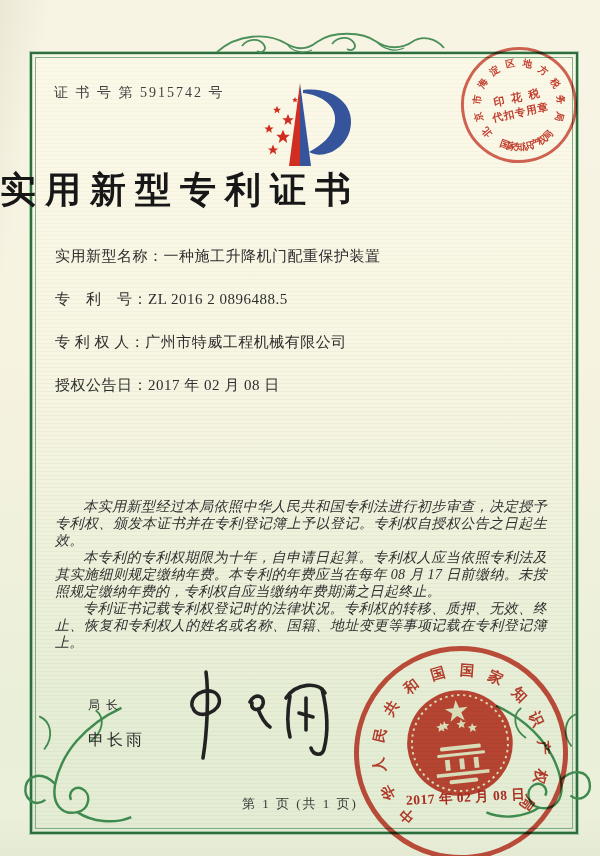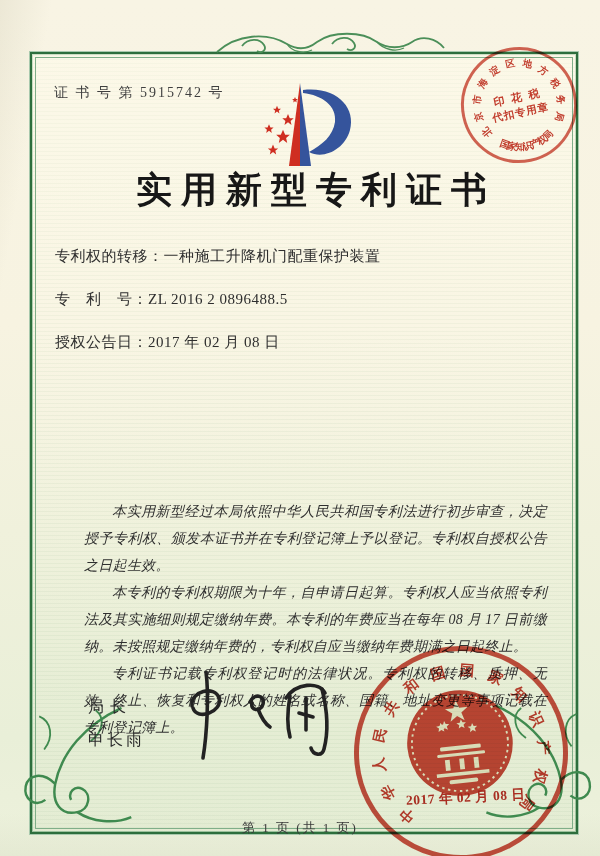--- a/index.html
+++ b/index.html
@@ -16,31 +16,31 @@
   .frame{position:absolute;left:30px;top:52px;width:544px;height:778px;
     border:2px solid #2d6e3c;box-shadow:0 0 0 1px #8db894 inset, 0 0 0 1px #a8c9ad;}
   .frame-inner{position:absolute;inset:3px;border:1px solid #7fae88;}
   .texture{position:absolute;inset:0;
     background:repeating-linear-gradient(0deg,rgba(120,165,120,.10) 0 1px,rgba(0,0,0,0) 1px 4px);}
   .tint{position:absolute;inset:0;background:linear-gradient(180deg,rgba(255,252,235,.55) 0%,rgba(255,252,235,.2) 45%,rgba(205,225,190,.25) 100%);}
   
   .orn{position:absolute;pointer-events:none;}
   
   .cert-no{position:absolute;left:54px;top:84px;font-size:14px;letter-spacing:2px;color:#3f3f3f;}
-  .title{position:absolute;left:0;top:166px;width:496px;text-align:right;
+  .title{position:absolute;left:0;top:166px;width:496px;text-align:left;
     font-size:36px;font-weight:bold;letter-spacing:9px;color:#171717;}
   .fields{position:absolute;left:55px;top:246px;width:500px;}
   .field-row{font-size:15px;line-height:20px;margin-bottom:23px;color:#2e2e2e;letter-spacing:.5px;white-space:nowrap;}
   .paras{position:absolute;left:55px;top:498px;width:492px;}
-  .para{font-size:14px;line-height:27px;text-indent:2em;text-align:justify;
-    color:#2f2f2f;font-style:italic;letter-spacing:.3px;margin-left:29px;}
-  .signer-title{position:absolute;left:88px;top:697px;font-size:16px;letter-spacing:6px;color:#2b2b2b;}
+  .para{font-size:14px;line-height:17px;text-indent:2em;text-align:justify;
+    color:#2f2f2f;font-style:italic;letter-spacing:.3px;}
+  .signer-title{position:absolute;left:88px;top:697px;font-size:12px;letter-spacing:6px;color:#2b2b2b;}
   .signer-name{position:absolute;left:88px;top:730px;font-size:16px;letter-spacing:3px;color:#2b2b2b;}
   .footer-page{position:absolute;left:0;top:795px;width:600px;text-align:center;
-    font-size:13px;letter-spacing:2px;color:#3a3a3a;margin-top:24px;}
+    font-size:13px;letter-spacing:2px;color:#3a3a3a;}
   
   .seal{position:absolute;border-radius:50%;mix-blend-mode:multiply;}
   .seal-office{left:354px;top:646px;width:204px;height:204px;border:5px solid rgba(198,57,42,.88);
     transform:rotate(-6deg);}
   .seal-tax{left:461px;top:47px;width:110px;height:110px;border:3px solid rgba(200,62,46,.8);
     transform:rotate(-12deg);}
   .ring{position:absolute;inset:0;}
   .ring span{position:absolute;left:50%;top:50%;width:18px;height:18px;margin:-9px;
     text-align:center;line-height:18px;font-weight:bold;color:rgba(193,47,33,.92);}
   .ring-office span{font-size:14.5px;}
@@ -112,24 +112,27 @@
     <use href="#star" transform="translate(44,49) scale(0.8)"></use>
     <use href="#star" transform="translate(58,57) scale(1.2)"></use>
     <use href="#star" transform="translate(48,70) scale(0.9)"></use>
   </g>
 </svg>
 
 <div class="title">实用新型专利证书</div>
 
 <div class="fields">
   <div class="field-row">
-    <span>专利权的转移：</span><span>一种施工升降机门配重保护装置</span>
+    <span>实用新型名称：</span><span>一种施工升降机门配重保护装置</span>
   </div>
   <div class="field-row">
     <span>专　利　号：</span><span>ZL 2016 2 0896488.5</span>
+  </div>
+  <div class="field-row">
+    <span>专 利 权 人：</span><span>广州市特威工程机械有限公司</span>
   </div>
   <div class="field-row">
     <span>授权公告日：</span><span>2017 年 02 月 08 日</span>
   </div>
 </div>
 
 <div class="paras">
   <div class="para">本实用新型经过本局依照中华人民共和国专利法进行初步审查，决定授予专利权、颁发本证书并在专利登记簿上予以登记。专利权自授权公告之日起生效。</div>
   <div class="para">本专利的专利权期限为十年，自申请日起算。专利权人应当依照专利法及其实施细则规定缴纳年费。本专利的年费应当在每年 08 月 17 日前缴纳。未按照规定缴纳年费的，专利权自应当缴纳年费期满之日起终止。</div>
   <div class="para">专利证书记载专利权登记时的法律状况。专利权的转移、质押、无效、终止、恢复和专利权人的姓名或名称、国籍、地址变更等事项记载在专利登记簿上。</div>

